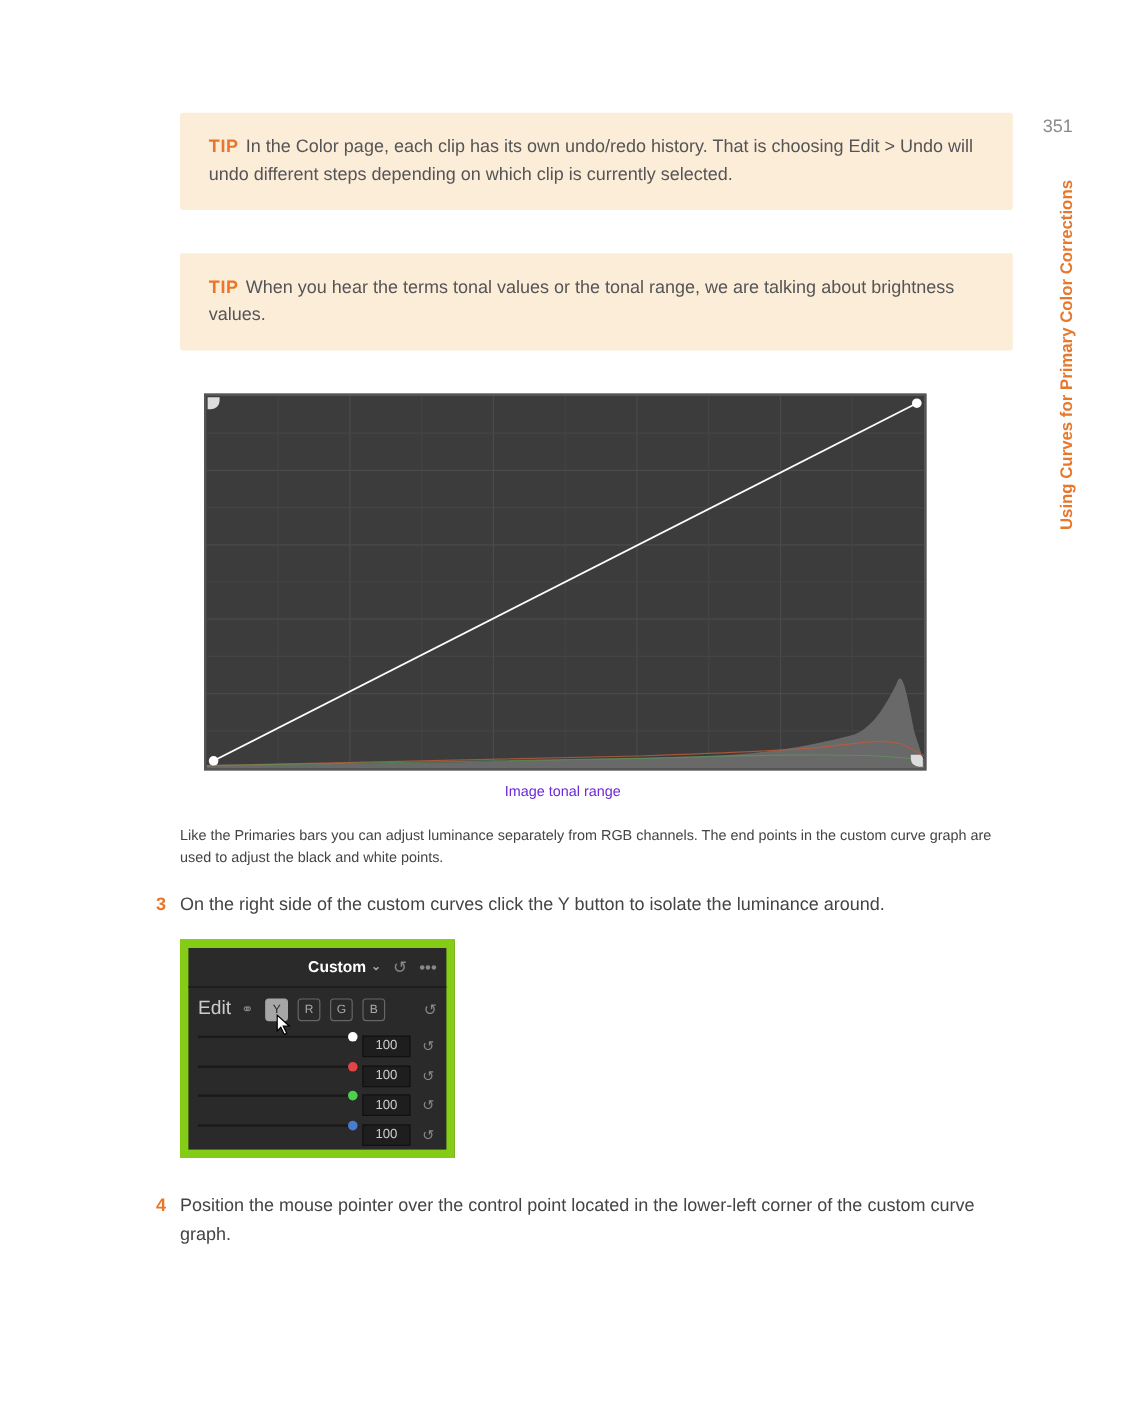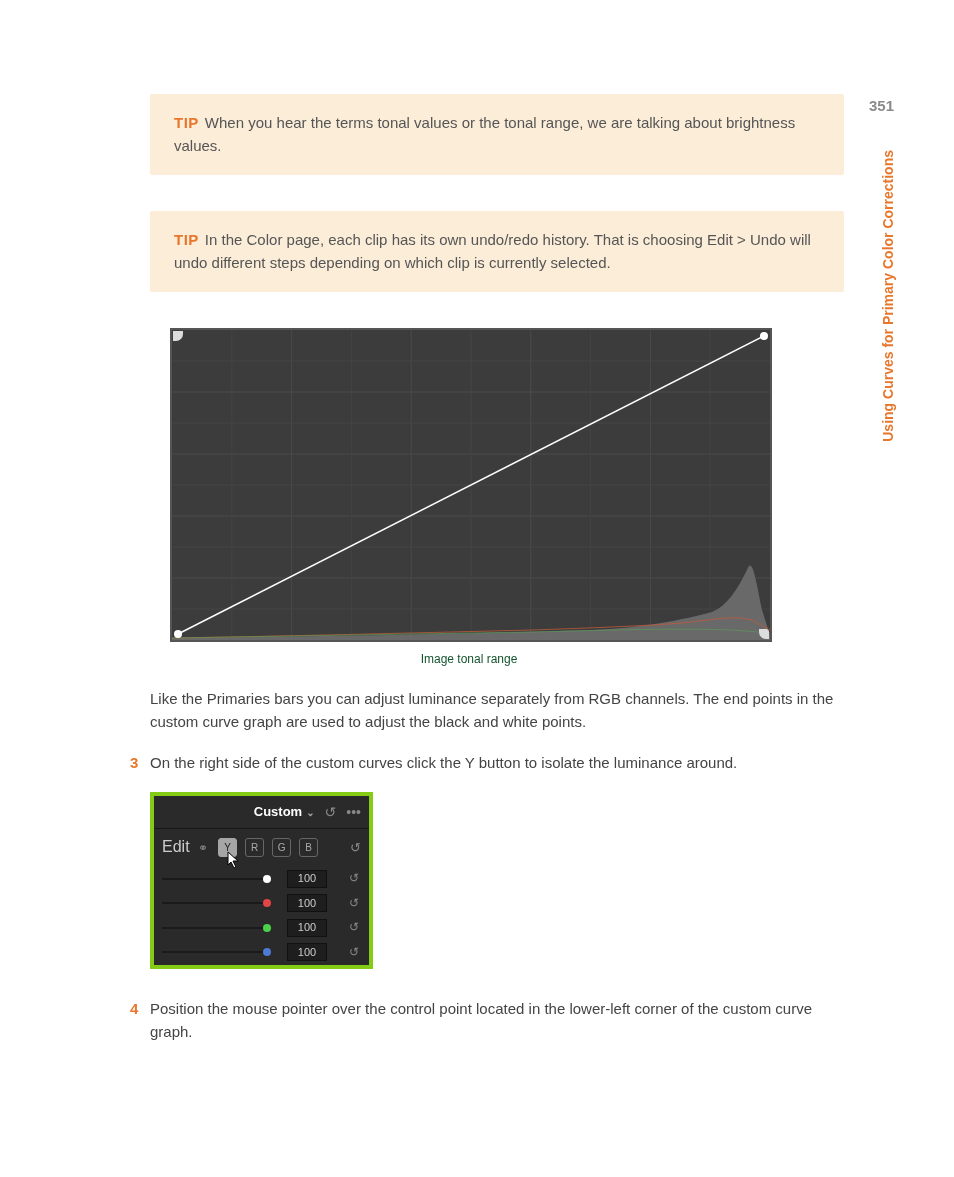--- a/index.html
+++ b/index.html
@@ -1,59 +1,59 @@
 <!DOCTYPE html>
 <html><head>
 <meta charset="utf-8">
 <style>
   html,body{margin:0;padding:0;background:#fff;font-family:"Helvetica Neue",Arial,sans-serif;color:#3a3a3a;font-size:15px;line-height:1.55}
   .page{position:relative;width:954px;height:1177px;box-sizing:border-box;padding:94px 110px 60px 130px}
-  .page-num{position:absolute;top:94px;right:60px;font-weight:700;color:#8a8a8a;font-size:15px}
+  .page-num{position:absolute;top:94px;right:60px;font-weight:400;color:#8a8a8a;font-size:15px}
   .sidelabel{position:absolute;top:150px;right:54px;transform-origin:right top;transform:rotate(-90deg) translate(0,-100%);color:#e8772b;font-weight:600;font-size:14px;white-space:nowrap}
   .tipbox{background:#fcedd9;padding:18px 24px;margin:0 0 36px 20px;border-radius:2px;color:#555;font-size:15px;line-height:1.5}
   .tipbox .tiplabel{color:#e8772b;font-weight:700;margin-right:6px;letter-spacing:.5px}
   .curve-area{position:relative;margin:0 0 8px 40px}
   .yaxis{position:absolute;left:-22px;top:50%;transform:translateY(-50%) rotate(-90deg);transform-origin:center;font-size:12px;color:#8a8a8a;white-space:nowrap}
   .curve{background:#3c3c3c;border:2px solid #555;width:598px;height:310px;position:relative;overflow:hidden}
   .curve svg{position:absolute;inset:0}
-  .xaxis{text-align:center;font-size:12px;color:#14532d;margin:6px 0 18px 40px;width:598px}
-  .body-p{margin:0 0 18px 20px;font-size:15px;color:#444}
+  .xaxis{text-align:center;font-size:12px;color:#6d28d9;margin:6px 0 18px 40px;width:598px}
+  .body-p{margin:0 0 18px 20px;font-size:12px;color:#444}
   .step{display:flex;margin:0 0 18px 0}
   .step .num{width:20px;flex:0 0 20px;text-align:left;color:#e8772b;font-weight:700;font-size:15px}
   .step .txt{flex:1;color:#444}
-  .panel{margin:4px 0 28px 20px;background:#2a2a2a;width:215px;border:4px solid #84cc16;font-size:12px;color:#ccc}
+  .panel{margin:4px 0 28px 20px;background:#2a2a2a;width:215px;border:7px solid #84cc16;font-size:12px;color:#ccc}
   .panel-top{display:flex;align-items:center;justify-content:flex-end;border-bottom:1px solid #181818;padding:6px 8px;gap:10px}
   .panel-top .title{color:#fff;font-weight:600;font-size:13px;display:flex;align-items:center;gap:4px}
   .panel-top .ico{color:#888;font-size:14px;line-height:1}
   .panel-row{display:flex;align-items:center;padding:6px 8px;gap:8px}
   .panel-row .lab{flex:0 0 28px;color:#ccc;font-size:16px}
   .chbtn{width:17px;height:17px;border:1px solid #666;border-radius:3px;display:flex;align-items:center;justify-content:center;font-size:10px;color:#aaa;background:transparent}
   .chbtn.active{background:#a6a6a6;color:#222;border-color:#a6a6a6}
   .link-ico{color:#888;font-size:12px;margin-right:2px}
   .reset-ico{color:#888;font-size:13px;margin-left:auto}
-  .slider-row{display:flex;align-items:center;padding:3px 8px;gap:20px}
+  .slider-row{display:flex;padding:3px 8px;gap:8px}
   .track{flex:1;height:2px;background:#1a1a1a;position:relative}
   .dot{position:absolute;right:0;top:50%;width:8px;height:8px;border-radius:50%;transform:translate(50%,-50%)}
   .valbox{width:38px;height:16px;border:1px solid #111;background:#1e1e1e;color:#ccc;font-size:11px;display:flex;align-items:center;justify-content:center}
   .reset-mini{color:#888;font-size:12px;width:14px;text-align:center}
   .cursor{position:absolute;pointer-events:none}
 </style>
 </head>
 <body>
 
 <div class="page">
   <div class="page-num">351</div>
   <div class="sidelabel">Using Curves for Primary Color Corrections</div>
 
   <div class="tipbox">
-    <span class="tiplabel">TIP</span><span>When you hear the terms tonal values or the tonal range, we are talking about brightness values.</span>
+    <span class="tiplabel">TIP</span><span>In the Color page, each clip has its own undo/redo history. That is choosing Edit &gt; Undo will undo different steps depending on which clip is currently selected.</span>
   </div>
 
   <div class="tipbox">
-    <span class="tiplabel">TIP</span><span>In the Color page, each clip has its own undo/redo history. That is choosing Edit &gt; Undo will undo different steps depending on which clip is currently selected.</span>
+    <span class="tiplabel">TIP</span><span>When you hear the terms tonal values or the tonal range, we are talking about brightness values.</span>
   </div>
 
   <div class="curve-area">
     <div class="yaxis">Tonal range</div>
     <div class="curve">
       <svg viewBox="0 0 598 310" preserveAspectRatio="none">
         <g stroke="#4a4a4a" stroke-width="1">
           <line x1="0" y1="62" x2="598" y2="62"></line>
             <line x1="0" y1="124" x2="598" y2="124"></line>
             <line x1="0" y1="186" x2="598" y2="186"></line>

